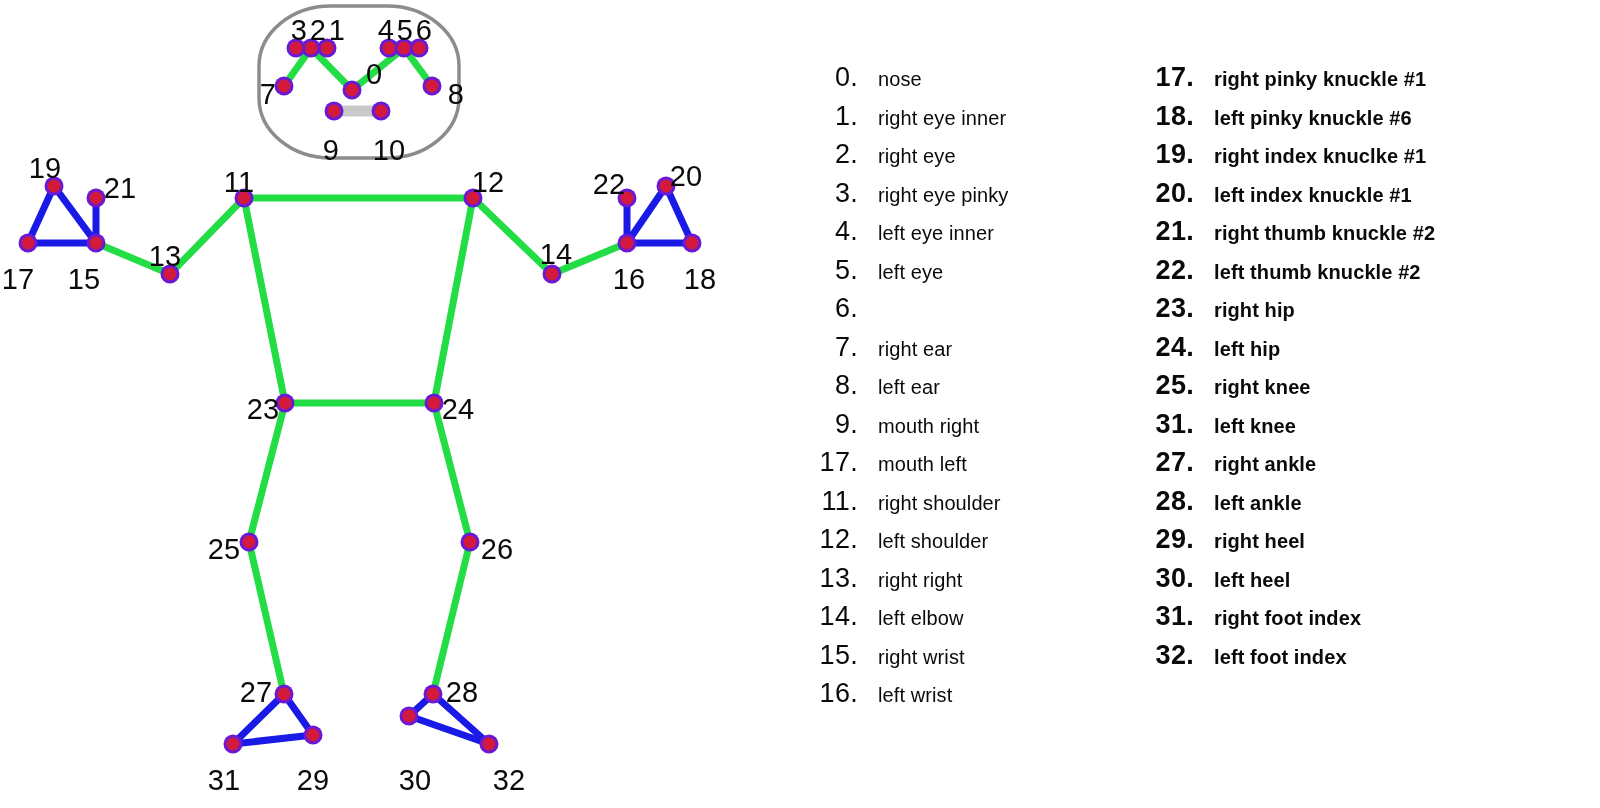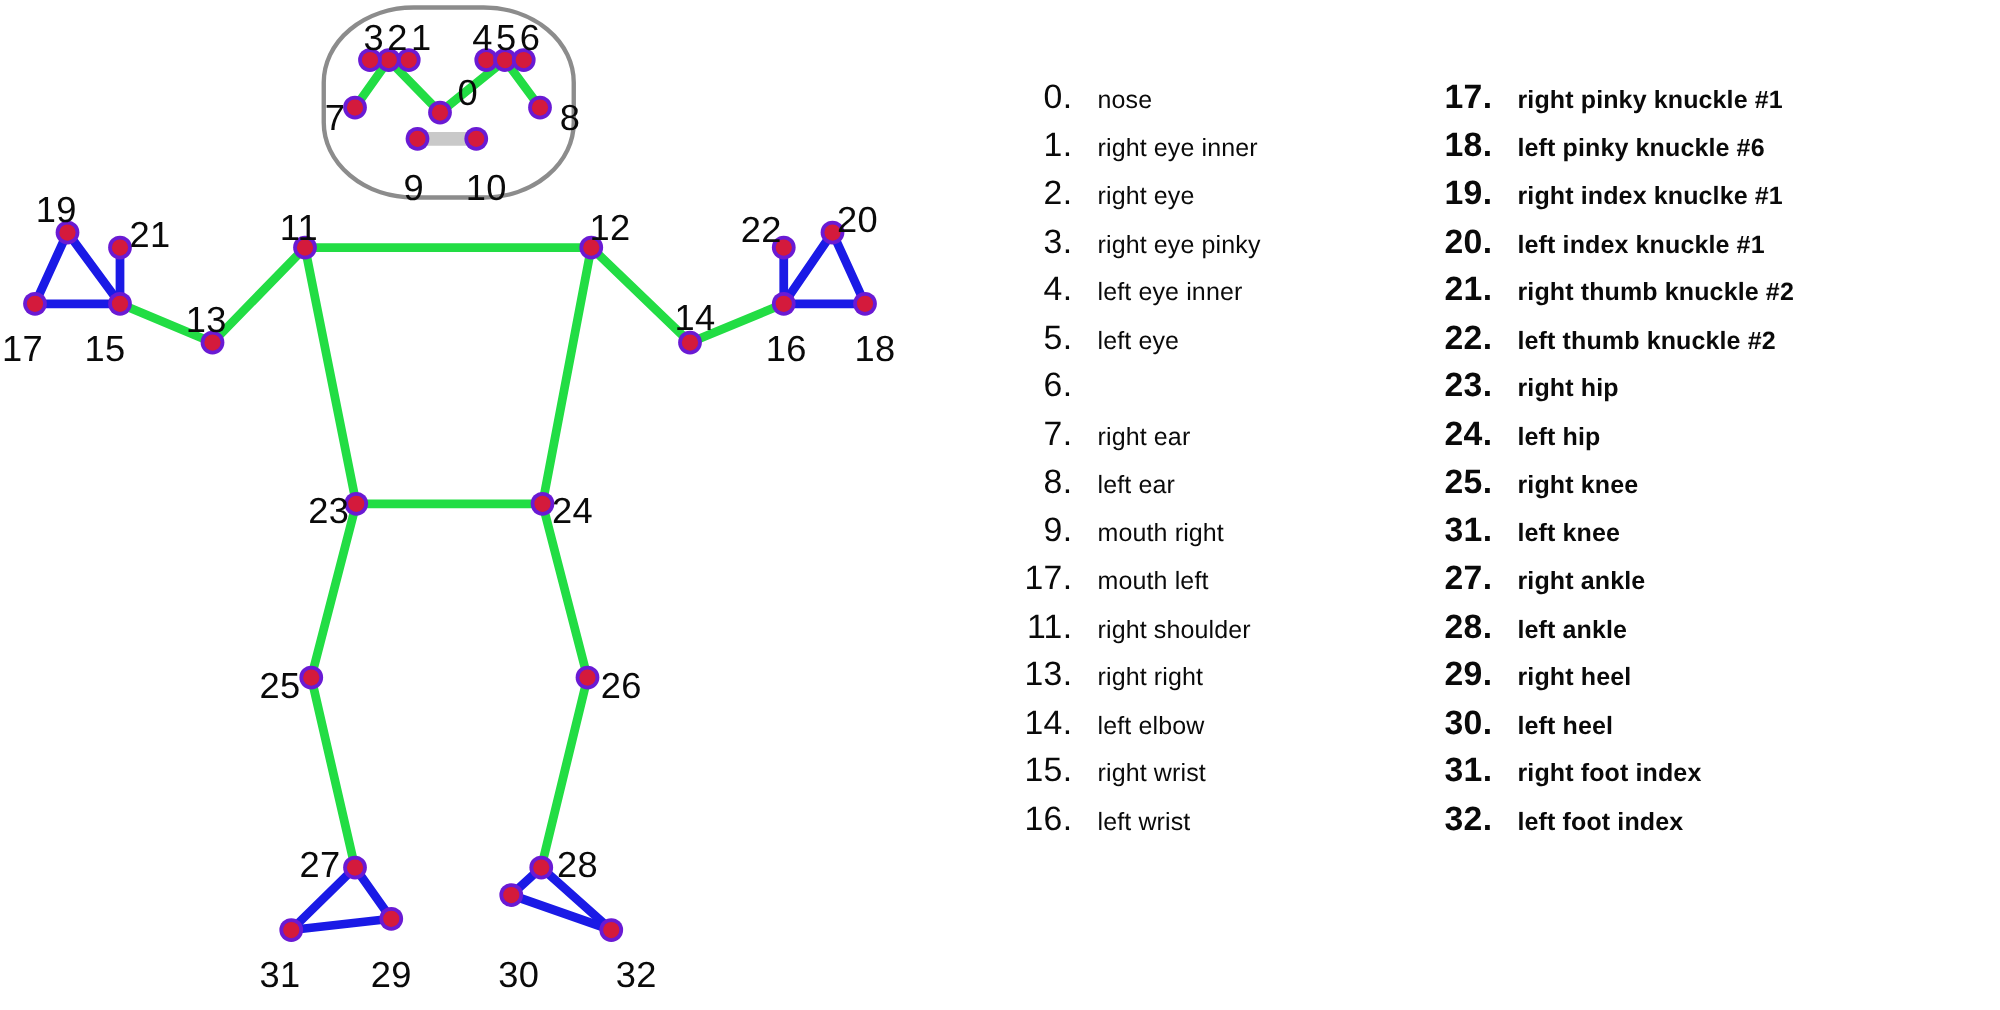--- a/index.html
+++ b/index.html
@@ -255,20 +255,24 @@
       </div>
       <div class="legend-row">
         <span class="legend-idx">17.</span>
         <span class="legend-label">mouth left</span>
       </div>
       <div class="legend-row">
         <span class="legend-idx">11.</span>
         <span class="legend-label">right shoulder</span>
       </div>
       <div class="legend-row">
+        <span class="legend-idx">12.</span>
+        <span class="legend-label">left shoulder</span>
+      </div>
+      <div class="legend-row">
         <span class="legend-idx">13.</span>
         <span class="legend-label">right right</span>
       </div>
       <div class="legend-row">
         <span class="legend-idx">14.</span>
         <span class="legend-label">left elbow</span>
       </div>
       <div class="legend-row">
         <span class="legend-idx">15.</span>
         <span class="legend-label">right wrist</span>

